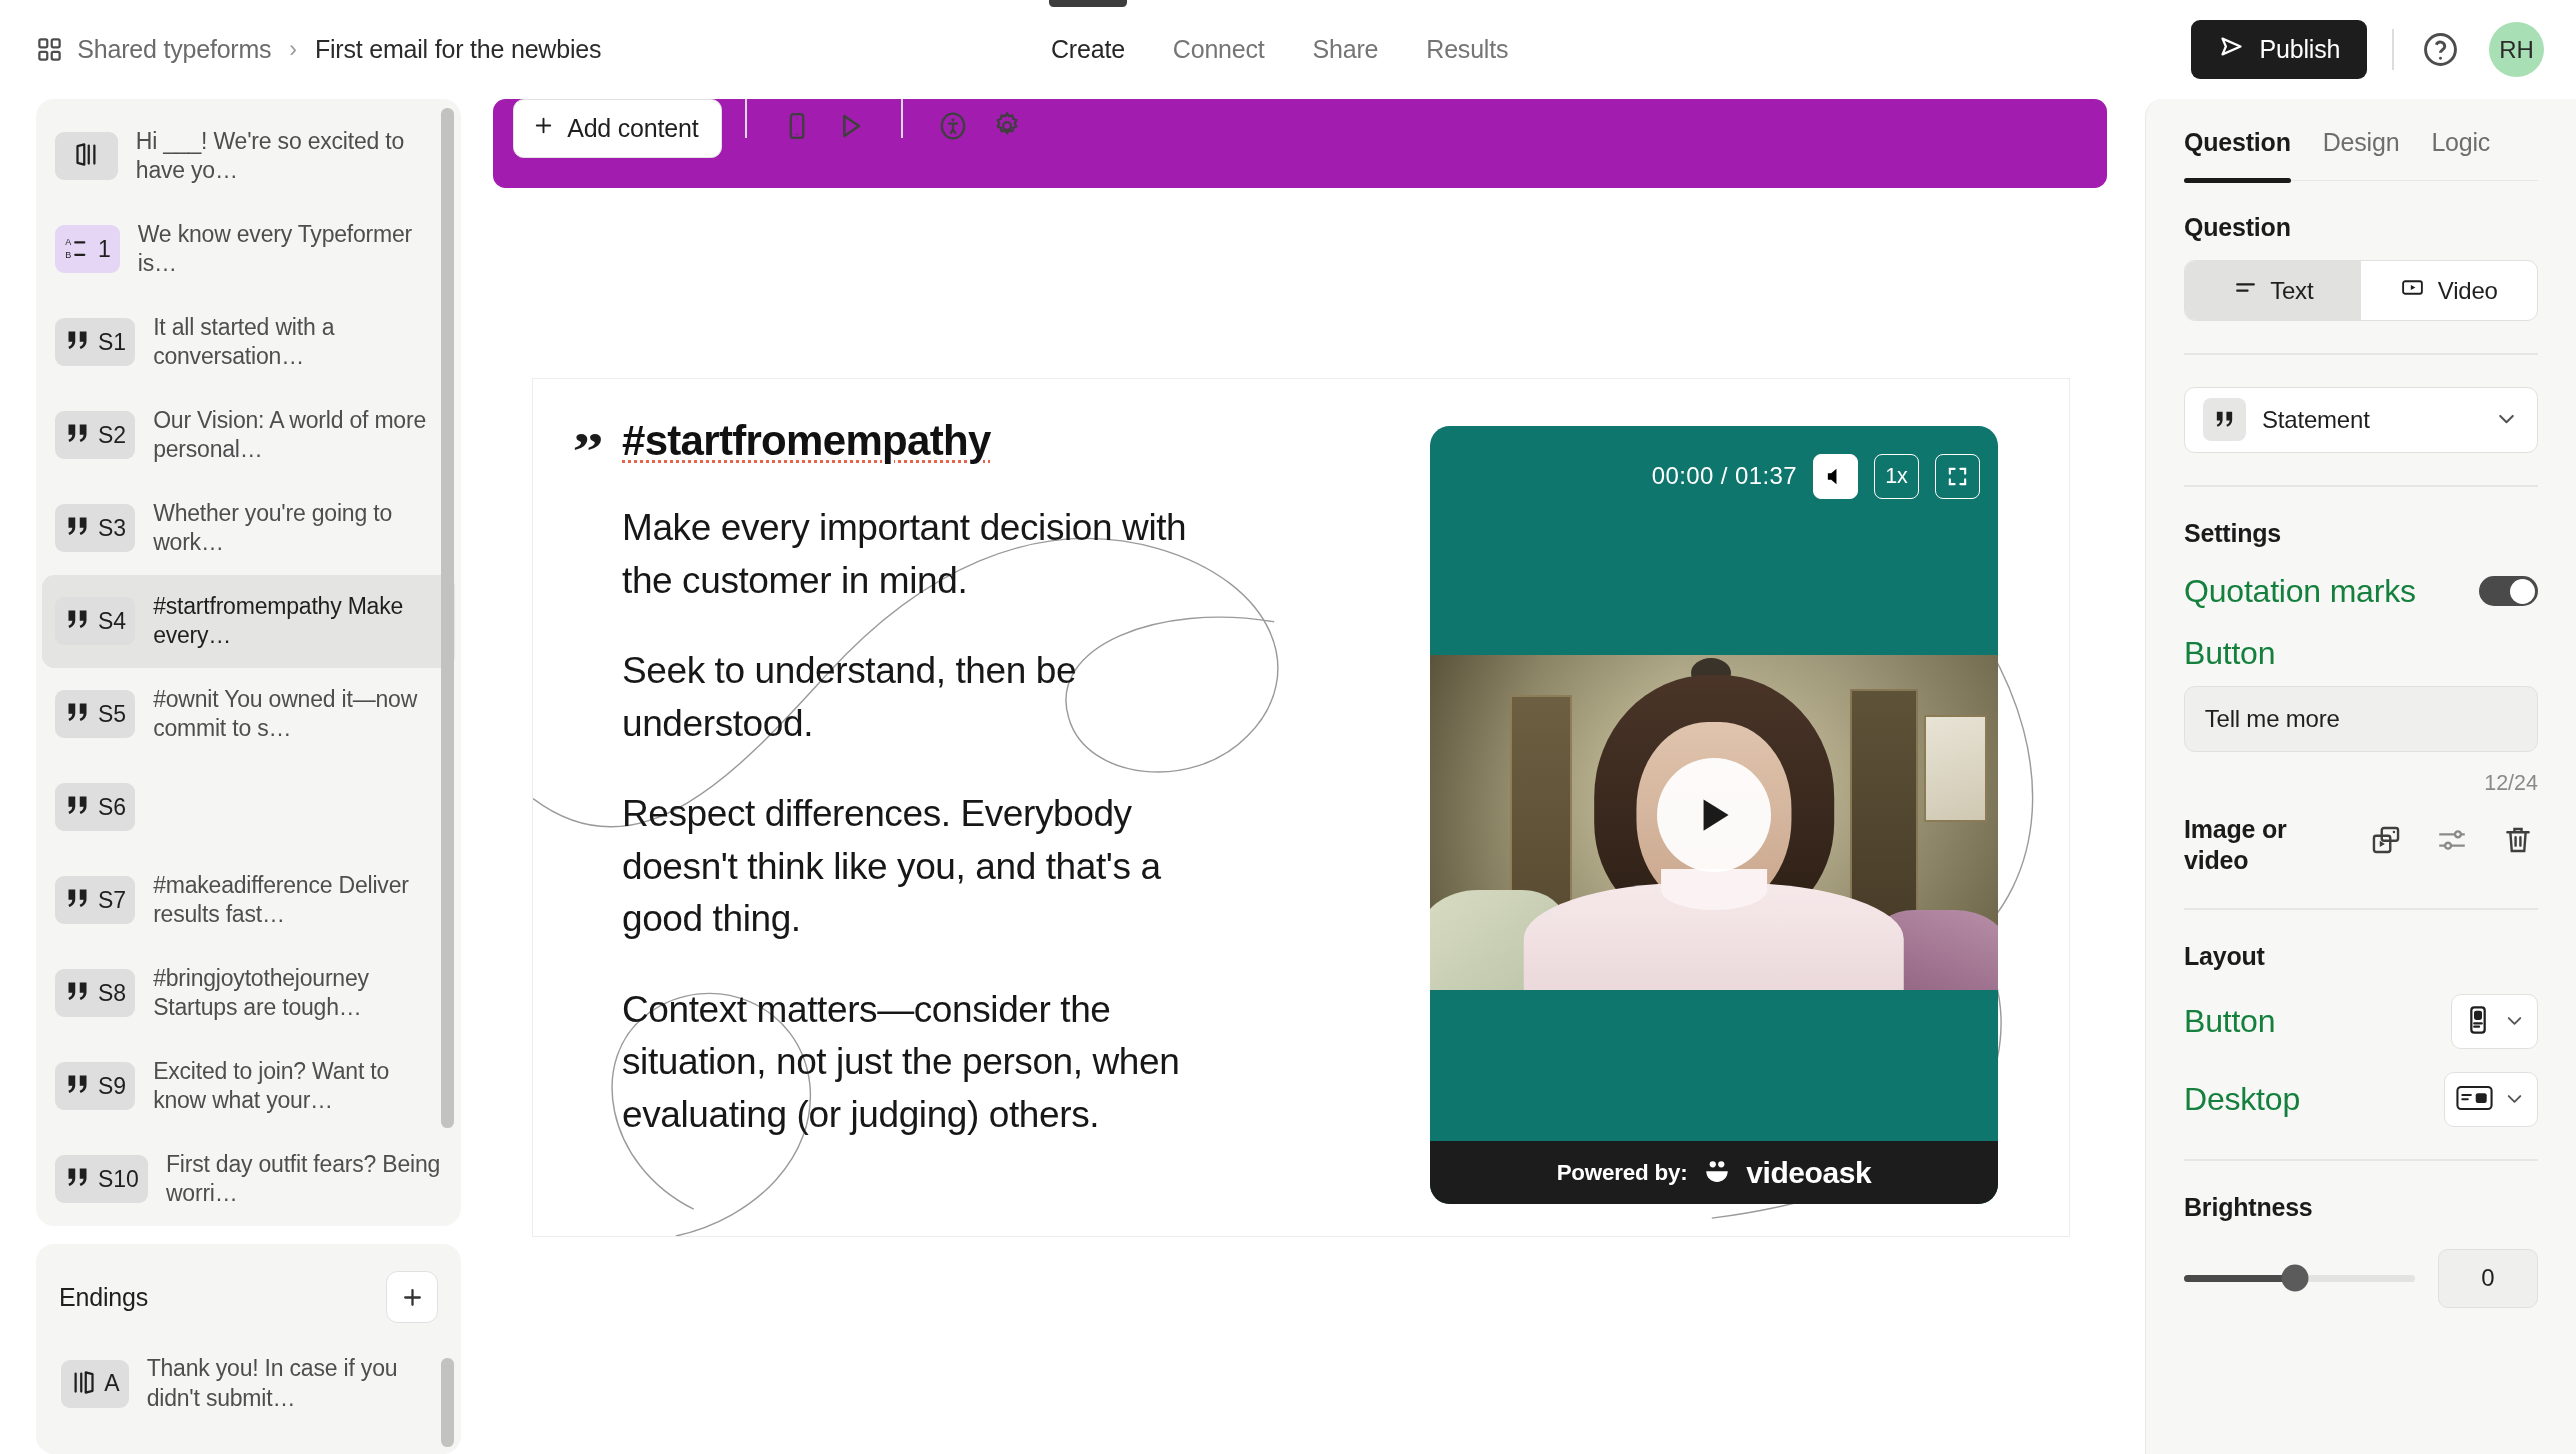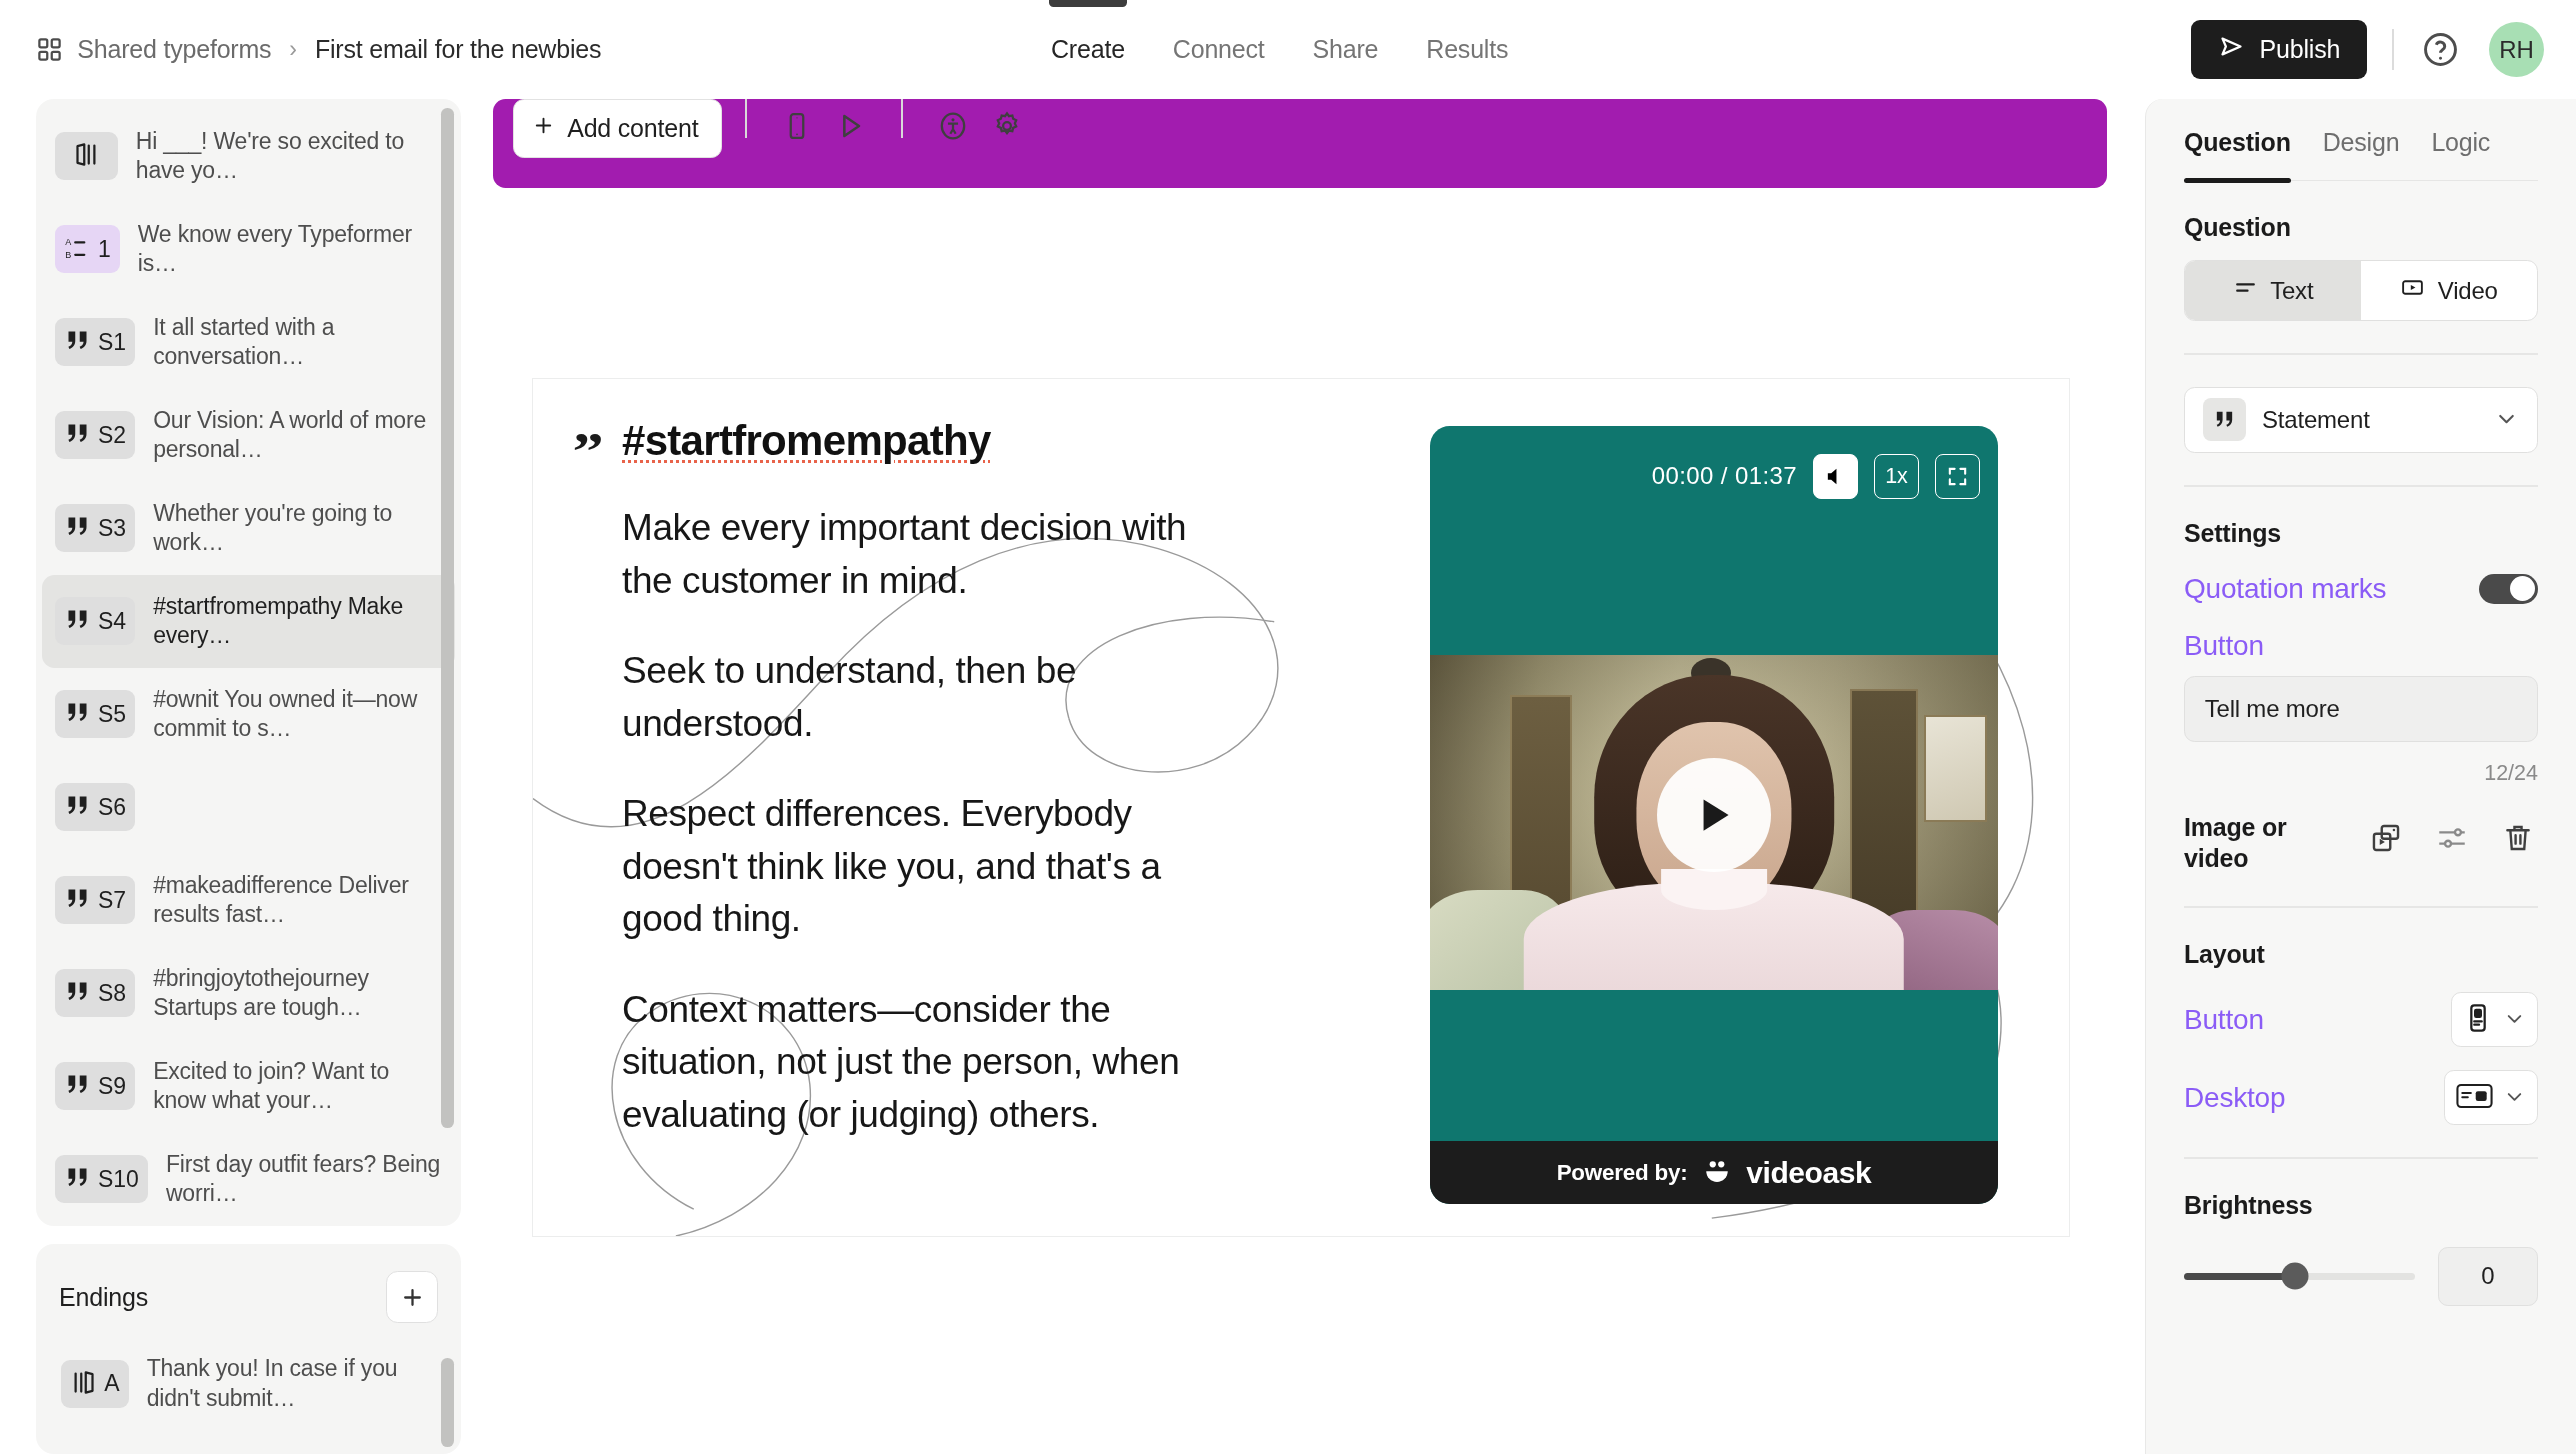--- a/index.html
+++ b/index.html
@@ -326,41 +326,41 @@
   }
   .select-icon-box {
     width: 43px; height: 43px; border-radius: 8px; background: #e6e6e4;
     display: flex; align-items: center; justify-content: center;
   }
   .select-label { flex: 1; font-size: 24px; color: #1f1f1f; letter-spacing: -0.2px; }
   .row {
     display: flex; align-items: center; justify-content: space-between;
     margin-top: 25px;
   }
-  .row-label { font-size: 28px; color: #8b5cf6; letter-spacing: -0.2px; }
+  .row-label { font-size: 32px; color: #15803d; letter-spacing: -0.2px; }
   .toggle {
     width: 59px; height: 30px; border-radius: 15px; background: #4a4a4a;
     position: relative; cursor: pointer;
   }
   .toggle::after {
     content: ""; position: absolute; right: 2.7px; top: 2.7px;
     width: 25px; height: 25px; border-radius: 50%; background: #ffffff;
   }
   .text-input {
     width: 100%; height: 66px; margin-top: 14.3px;
     background: #efefee; border: 1.8px solid #e0e0df; border-radius: 10.7px;
     font-size: 24px; color: #1f1f1f; padding: 0 19.7px;
     font-family: inherit; letter-spacing: -0.2px;
   }
   .counter {
     text-align: right; font-size: 21.5px; color: #8a8a8a; margin-top: 19px;
   }
   .media-row {
     display: flex; align-items: flex-start; justify-content: space-between;
-    margin-top: 26px;
+    margin-top: 18px;
   }
   .media-title {
     font-size: 25px; color: #1b1b1b; font-weight: bold;
     line-height: 1.25; max-width: 161px; letter-spacing: -0.2px;
   }
   .media-actions { display: flex; gap: 25px; align-items: center; padding-top: 5.4px; }
   .media-btn { width: 41px; height: 41px; cursor: pointer;
     display: flex; align-items: center; justify-content: center; }
   .layout-row {
     display: flex; align-items: center; justify-content: space-between;

